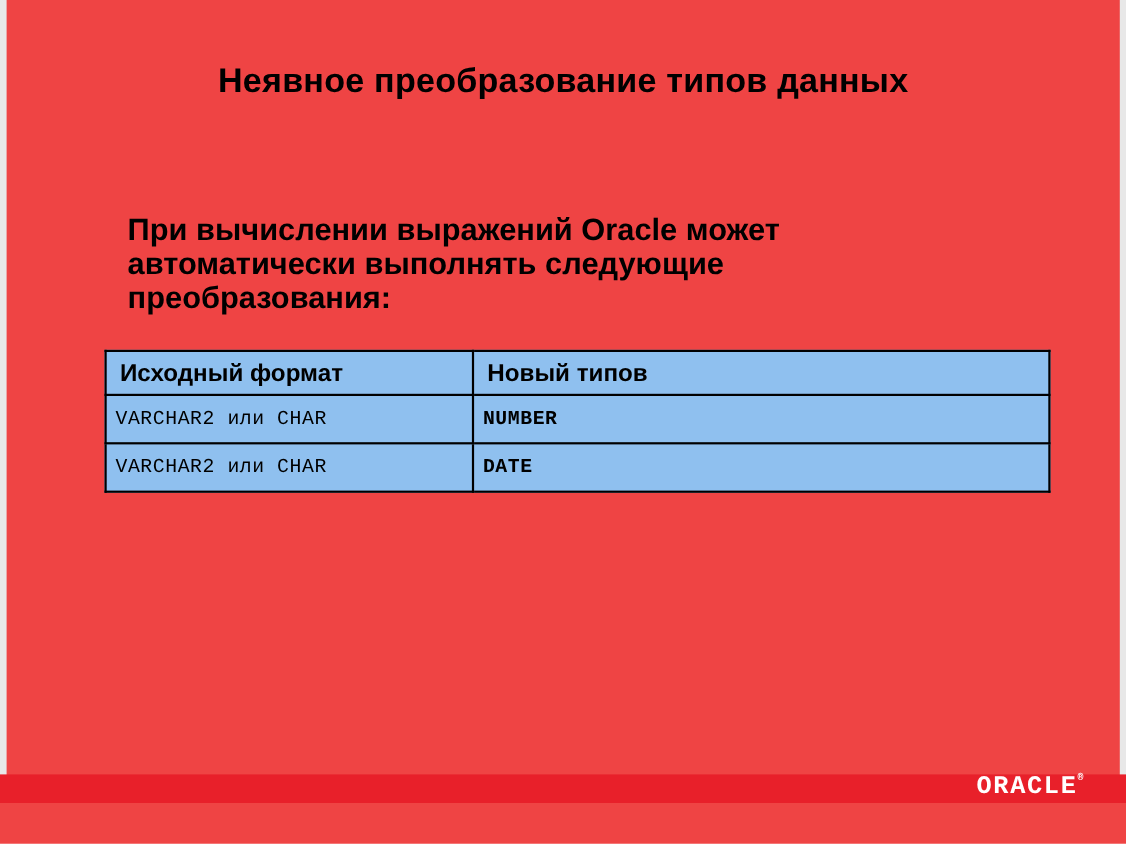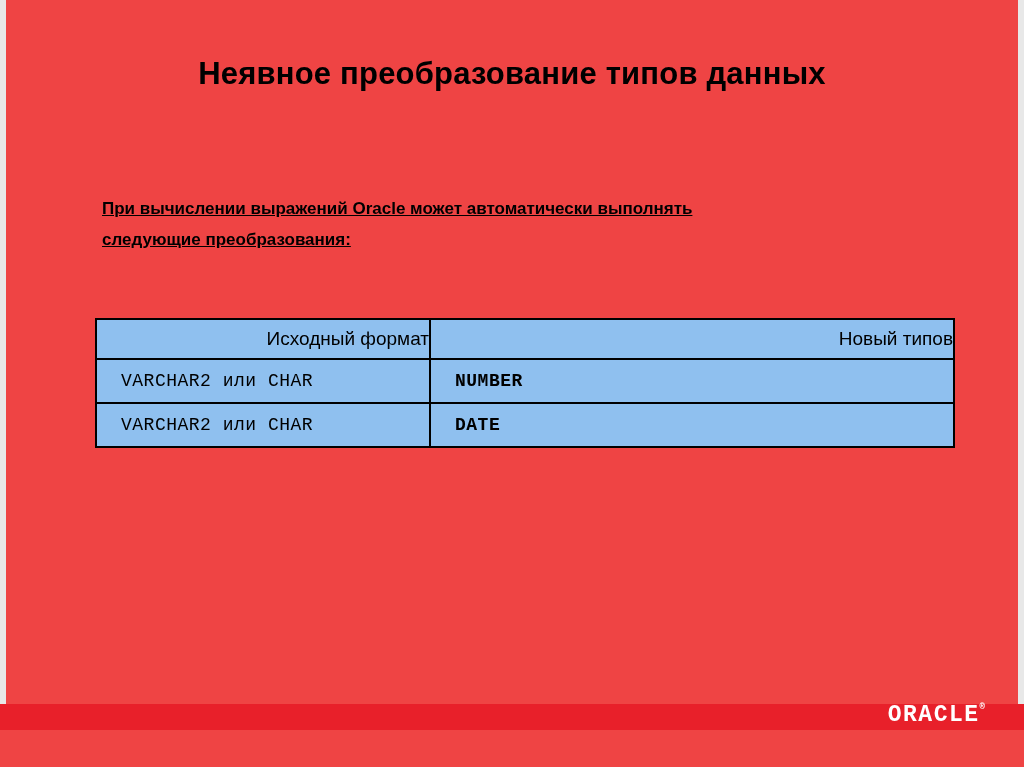--- a/index.html
+++ b/index.html
@@ -42,28 +42,27 @@
     width: 1024px;
     text-align: center;
     font-size: 31px;
     font-weight: bold;
     color: #000000;
     letter-spacing: 0.2px;
   }
 
   .body-text {
     position: absolute;
-    left: 102px;
+    left: 116px;
     top: 193px;
     width: 640px;
-    font-size: 17px;
+    font-size: 28px;
     font-weight: bold;
     line-height: 31px;
     color: #000000;
-    text-decoration: underline;
   }
 
   .table-wrap {
     position: absolute;
     left: 95px;
     top: 318px;
     width: 830px;
   }
   table.conv {
     border-collapse: collapse;
@@ -72,30 +71,30 @@
     table-layout: fixed;
   }
   table.conv td, table.conv th {
     border: 2px solid #000000;
     background: #8fc0ef;
     padding: 0;
     vertical-align: middle;
   }
   table.conv th {
     height: 34px;
-    font-size: 19px;
-    font-weight: normal;
-    text-align: right;
+    font-size: 22px;
+    font-weight: bold;
+    text-align: left;
     padding: 2px 0 2px 12px;
     font-family: "Liberation Sans", sans-serif;
   }
   table.conv td {
     height: 38px;
     font-size: 18px;
-    padding: 2px 0 2px 24px;
+    padding: 2px 0 2px 8px;
     font-family: "Liberation Mono", monospace;
     letter-spacing: 0.5px;
   }
   .col-a { width: 320px; }
   .col-b { width: 510px; font-weight: bold; }
 
   .footer-bar {
     position: absolute;
     left: 0;
     bottom: 37px;

